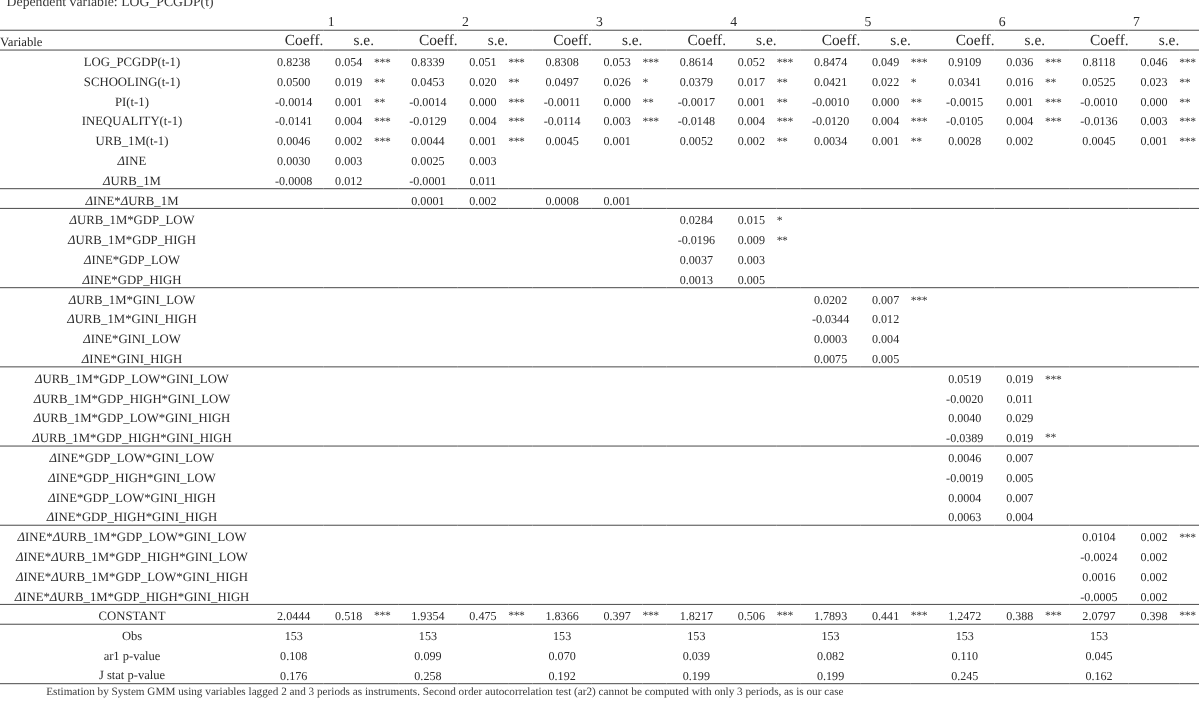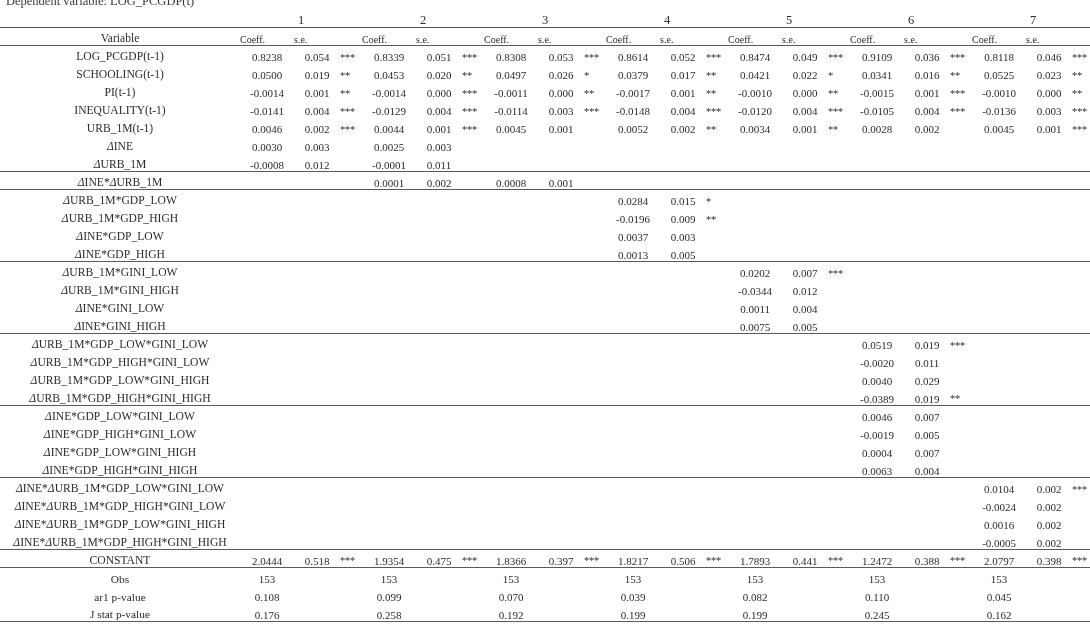--- a/index.html
+++ b/index.html
@@ -74,25 +74,25 @@
     padding-left: 2px;
     font-size: 10.5px;
     letter-spacing: -0.3px;
   }
   .modelnum {
     text-align: center;
     font-size: 12.5px;
     padding-bottom: 1px;
   }
   .hdr {
+    text-align: right;
+    font-size: 14px;
+  }
+  .hdr-var {
     text-align: left;
-    font-size: 10px;
-  }
-  .hdr-var {
-    text-align: center;
     padding-left: 6px;
     font-size: 11.6px;
   }
   .rule-bot td  { border-bottom: 1.1px solid #5a5a5a; }
 
   .statlabel {
     text-align: center;
     padding-right: 14px;
     font-size: 11.4px;
   }
@@ -525,21 +525,21 @@
           <td class="star"></td>
           <td class="num"></td>
           <td class="num"></td>
           <td class="star"></td>
           <td class="num"></td>
           <td class="num"></td>
           <td class="star"></td>
           <td class="num"></td>
           <td class="num"></td>
           <td class="star"></td>
-          <td class="num">0.0011</td>
+          <td class="num">0.0003</td>
           <td class="num">0.004</td>
           <td class="star"></td>
           <td class="num"></td>
           <td class="num"></td>
           <td class="star"></td>
           <td class="num"></td>
           <td class="num"></td>
           <td class="star"></td>
         </tr>
         <tr class="row-d rule-bot">
@@ -946,14 +946,17 @@
           <td class="num">0.245</td>
           <td></td>
           <td></td>
           <td class="num">0.162</td>
           <td></td>
           <td></td>
         </tr>
       </tbody>
   </table>
 
+  <div class="footnote-clip">
+    <div class="footnote">Estimation by System GMM using variables lagged 2 and 3 periods as instruments. Second order autocorrelation test (ar2) cannot be computed with only 3 periods, as is our case</div>
+  </div>
 
 </div>
 
 </body></html>

